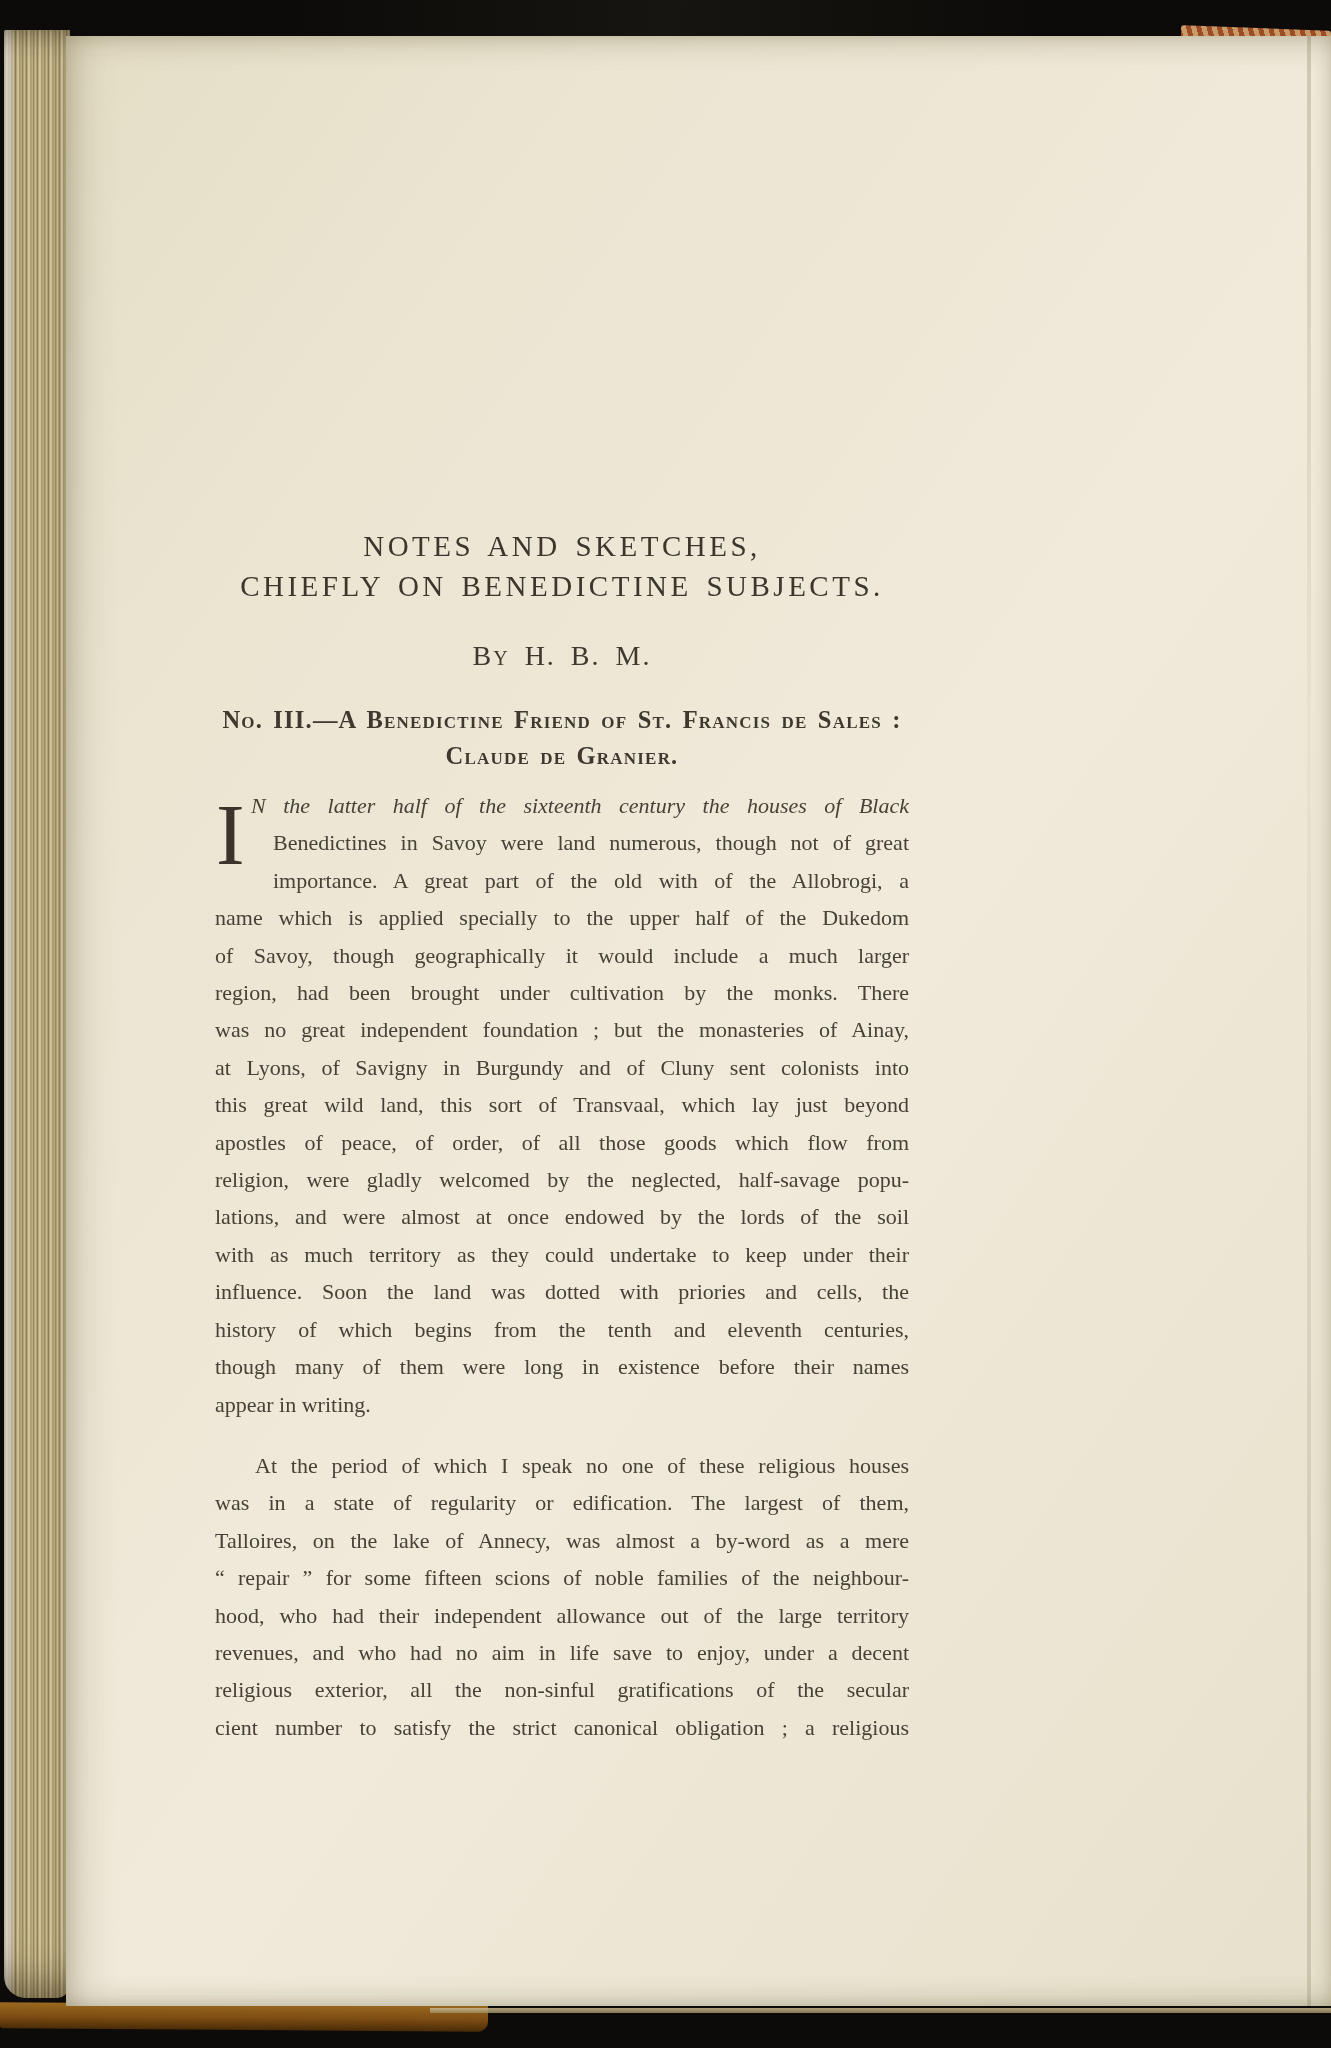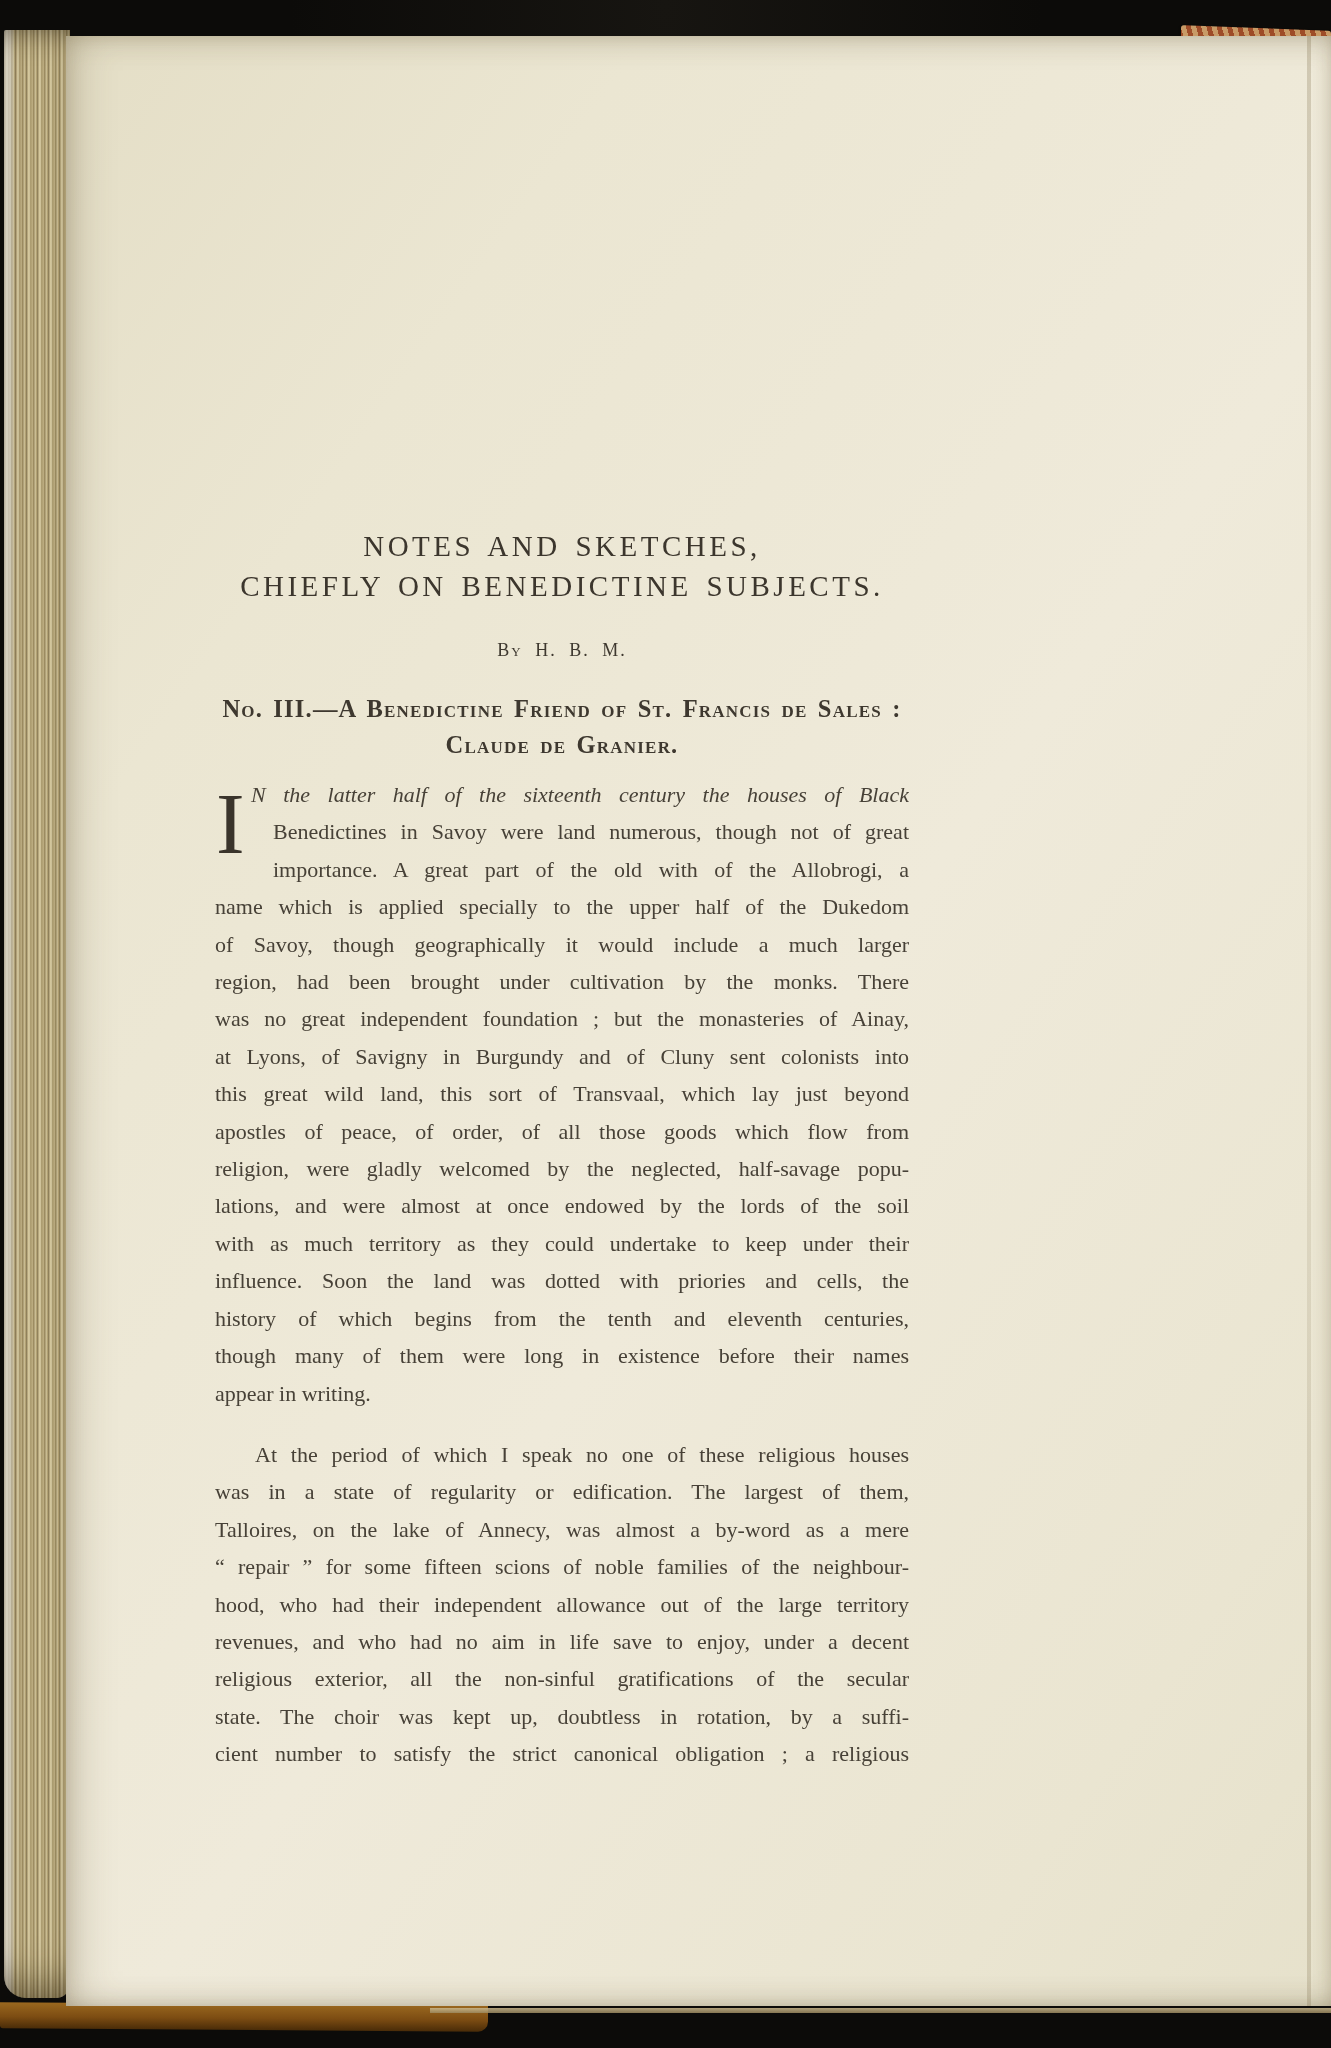--- a/index.html
+++ b/index.html
@@ -77,21 +77,21 @@
     position:absolute;left:149px;top:490px;width:694px;
     color:#453f35;
   }
   .title{
     margin:0;text-align:center;font-weight:normal;
     font-size:29px;line-height:40px;letter-spacing:3.5px;
     color:#3c362d;word-spacing:4px;
   }
   .byline{
     margin:34px 0 0 0;text-align:center;font-weight:normal;
-    font-variant:small-caps;font-size:18px;letter-spacing:2px;
+    font-variant:small-caps;font-size:28px;letter-spacing:2px;
     color:#3e382f;word-spacing:6px;
   }
   .article-heading{
     margin:30px 0 0 0;text-align:center;font-weight:bold;
     font-variant:small-caps;font-size:24.5px;line-height:36px;
     letter-spacing:1.2px;word-spacing:3px;color:#3e382f;
   }
   .body-text{
     margin-top:13px;
     font-size:22px;line-height:37.4px;color:#474137;
@@ -160,19 +160,18 @@
             <div class="line l18">appear in writing.</div>
           </div>
         <div class="para p2">
             <div class="line l1">At the period of which I speak no one of these religious houses</div>
             <div class="line l2">was in a state of regularity or edification. The largest of them,</div>
             <div class="line l3">Talloires, on the lake of Annecy, was almost a by-word as a mere</div>
             <div class="line l4">“ repair ” for some fifteen scions of noble families of the neighbour-</div>
             <div class="line l5">hood, who had their independent allowance out of the large territory</div>
             <div class="line l6">revenues, and who had no aim in life save to enjoy, under a decent</div>
             <div class="line l7">religious exterior, all the non-sinful gratifications of the secular</div>
-            <div class="line l8">state. The choir was kept up, doubtless in rotation, by a suffi-</div>
             <div class="line l9">cient number to satisfy the strict canonical obligation ; a religious</div>
           </div>
       </div>
     </div>
   </div>
 </div>
 
 </body></html>

